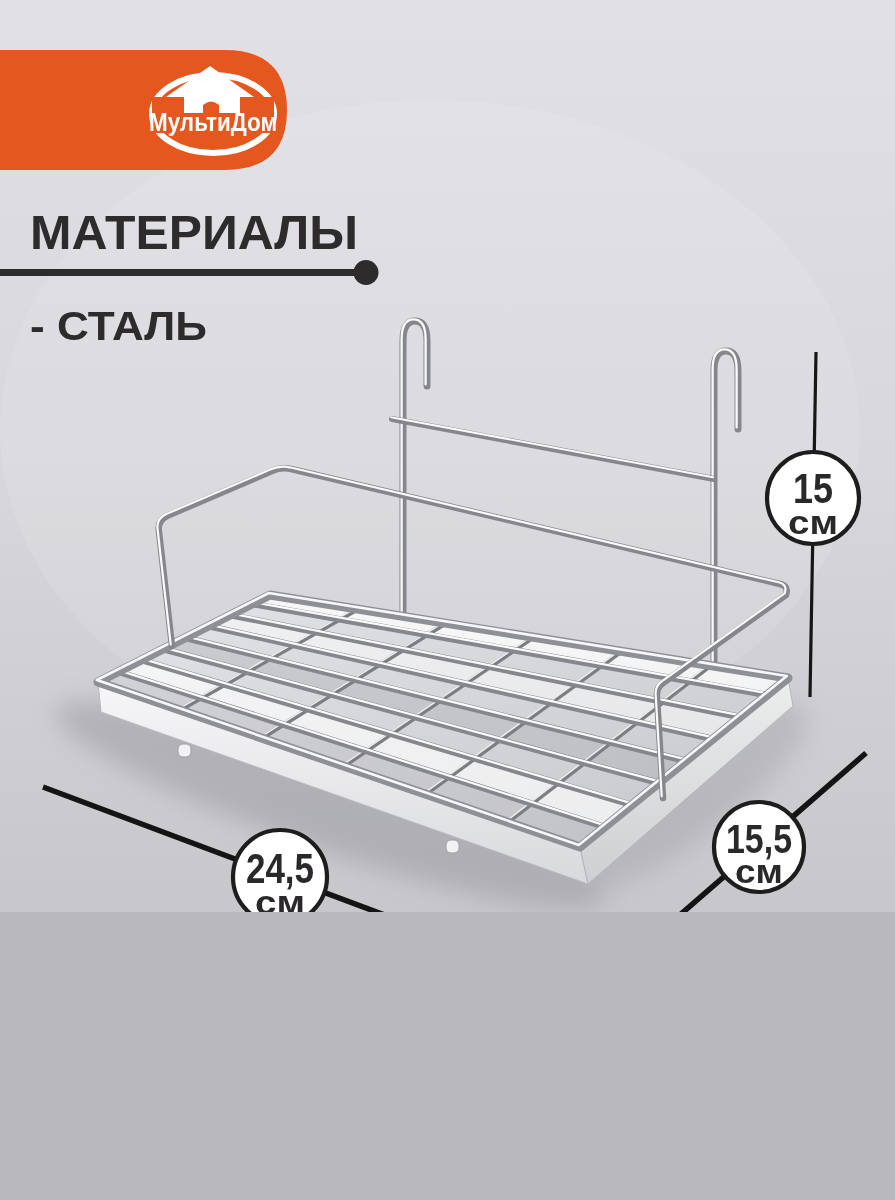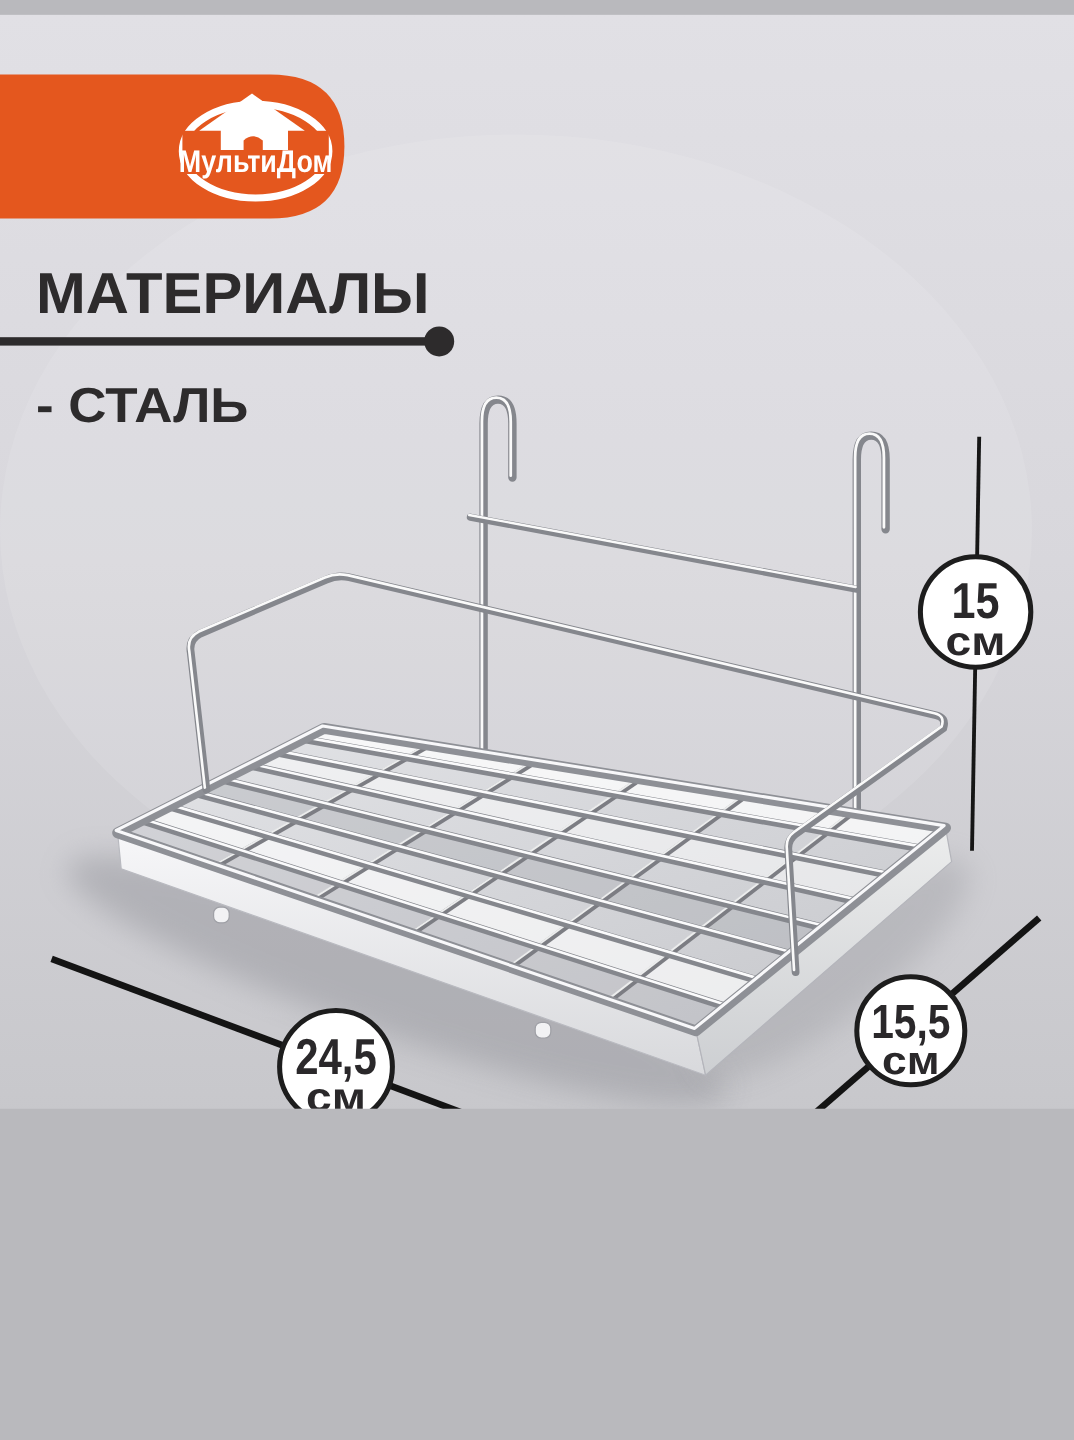--- a/index.html
+++ b/index.html
@@ -1,16 +1,16 @@
 <!DOCTYPE html>
 <html><head>
 <meta charset="utf-8">
 <style>
   html,body{margin:0;padding:0;background:#b9b9bd;}
-  .page{width:895px;height:912px;position:relative;margin:12px auto;overflow:hidden;
+  .page{width:895px;height:912px;position:relative;margin:0 auto;overflow:hidden;
         font-family:"Liberation Sans", sans-serif;}
   svg{display:block;}
   text{font-family:"Liberation Sans", sans-serif;}
   .hdr{font-weight:bold;fill:#2d2b2c;}
   .dimtxt{font-weight:bold;fill:#2a282a;}
   .brandtxt{font-weight:bold;fill:#ffffff;}
 </style>
 </head>
 <body>
 

